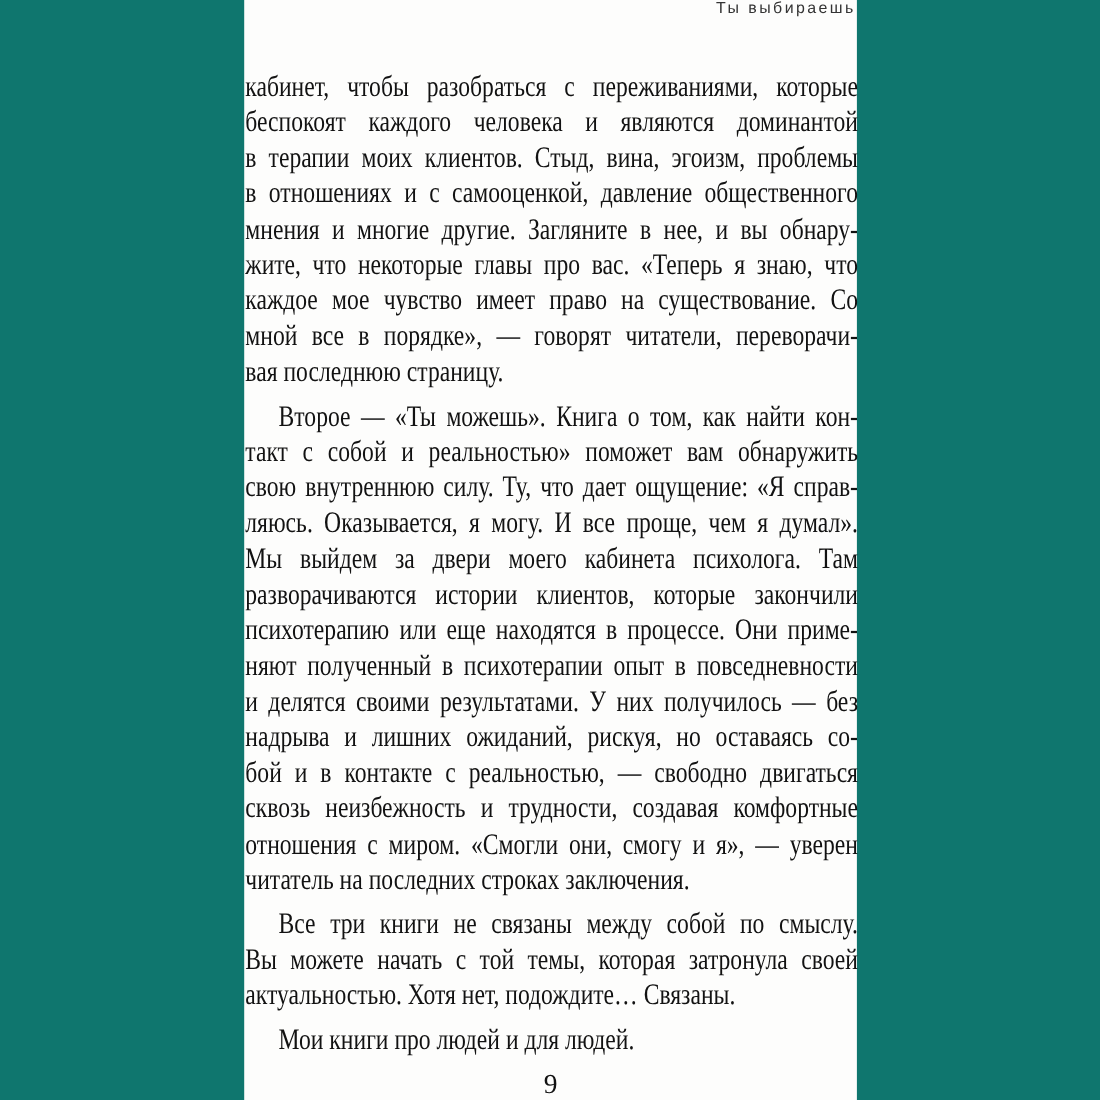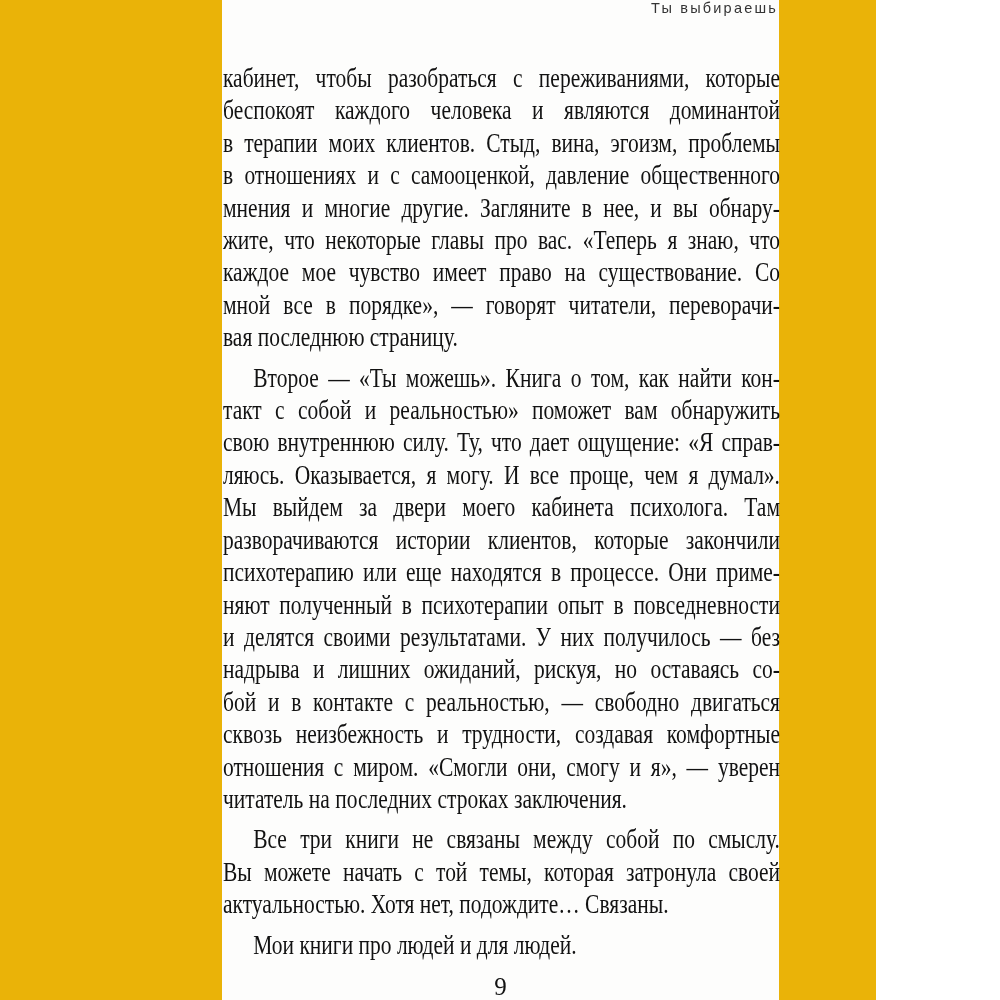--- a/index.html
+++ b/index.html
@@ -3,22 +3,22 @@
 <meta charset="utf-8">
 <style>
   html, body { margin: 0; padding: 0; }
   body {
     width: 1000px; height: 1000px;
     overflow: hidden;
     font-family: "Liberation Serif", serif;
   }
   .scene {
     position: relative;
-    width: 876px; height: 1000px;
-    background: #eab308;
+    width: 1000px; height: 1000px;
+    background: #0f766e;
   }
   .page {
     position: absolute;
     left: 222px; top: 0;
     width: 557px; height: 1000px;
     background: #fdfdfc;
   }
   .running-header {
     position: absolute;
     top: 0px; right: 1px;

